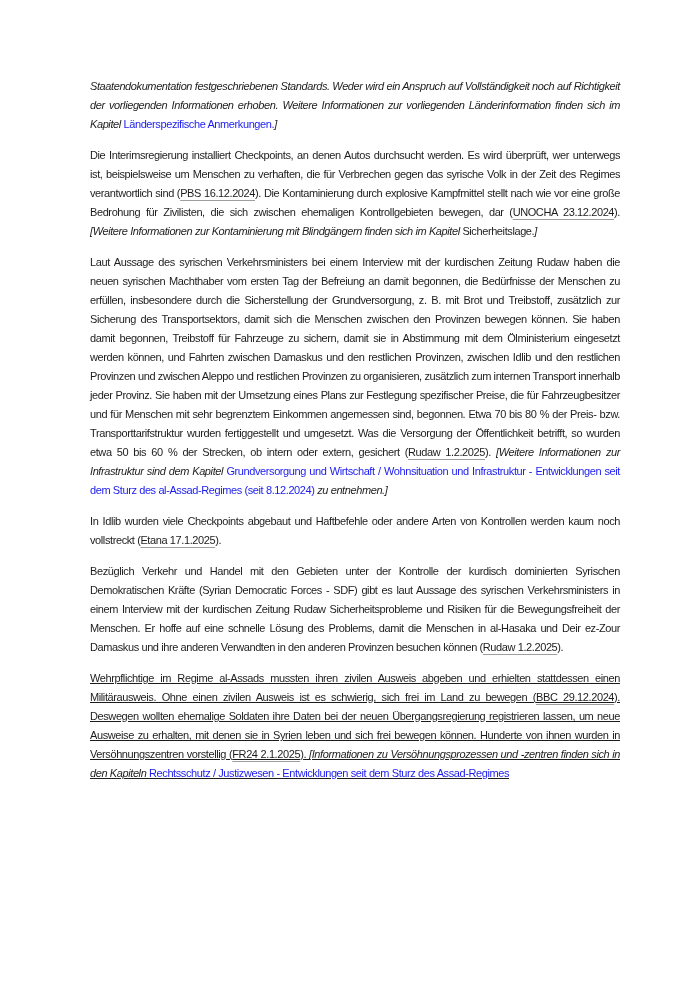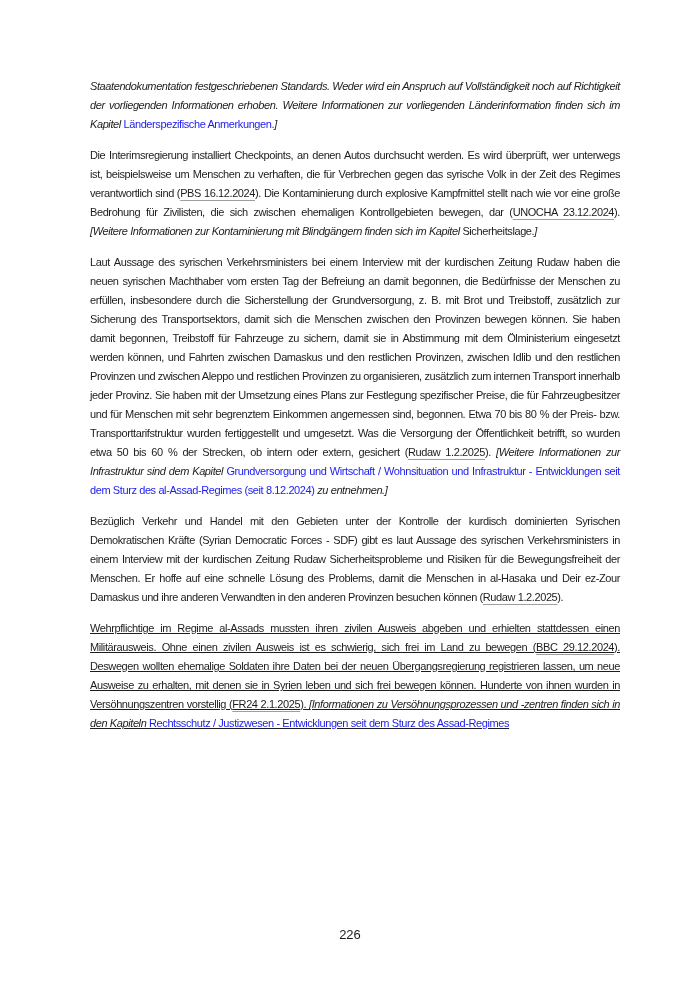--- a/index.html
+++ b/index.html
@@ -59,17 +59,17 @@
   }
 </style>
 </head>
 <body>
 
 <div class="sheet">
   <div class="content">
       <p class="para"><span class="i">Staatendokumentation festgeschriebenen Standards. Weder wird ein Anspruch auf Vollständigkeit noch auf Richtigkeit der vorliegenden Informationen erhoben. Weitere Informationen zur vorliegenden Länderinformation finden sich im Kapitel </span><span class="l">Länderspezifische Anmerkungen.</span><span class="i">]</span></p>
       <p class="para"><span>Die Interimsregierung installiert Checkpoints, an denen Autos durchsucht werden. Es wird überprüft, wer unterwegs ist, beispielsweise um Menschen zu verhaften, die für Verbrechen gegen das syrische Volk in der Zeit des Regimes verantwortlich sind (</span><span class="c">PBS 16.12.2024</span><span>). Die Kontaminierung durch explosive Kampfmittel stellt nach wie vor eine große Bedrohung für Zivilisten, die sich zwischen ehemaligen Kontrollgebieten bewegen, dar (</span><span class="c">UNOCHA 23.12.2024</span><span>). </span><span class="i">[Weitere Informationen zur Kontaminierung mit Blindgängern finden sich im Kapitel </span><span>Sicherheitslage.</span><span class="i">]</span></p>
       <p class="para"><span>Laut Aussage des syrischen Verkehrsministers bei einem Interview mit der kurdischen Zeitung Rudaw haben die neuen syrischen Machthaber vom ersten Tag der Befreiung an damit begonnen, die Bedürfnisse der Menschen zu erfüllen, insbesondere durch die Sicherstellung der Grundversorgung, z. B. mit Brot und Treibstoff, zusätzlich zur Sicherung des Transportsektors, damit sich die Menschen zwischen den Provinzen bewegen können. Sie haben damit begonnen, Treibstoff für Fahrzeuge zu sichern, damit sie in Abstimmung mit dem Ölministerium eingesetzt werden können, und Fahrten zwischen Damaskus und den restlichen Provinzen, zwischen Idlib und den restlichen Provinzen und zwischen Aleppo und restlichen Provinzen zu organisieren, zusätzlich zum internen Transport innerhalb jeder Provinz. Sie haben mit der Umsetzung eines Plans zur Festlegung spezifischer Preise, die für Fahrzeugbesitzer und für Menschen mit sehr begrenztem Einkommen angemessen sind, begonnen. Etwa 70 bis 80 % der Preis- bzw. Transporttarifstruktur wurden fertiggestellt und umgesetzt. Was die Versorgung der Öffentlichkeit betrifft, so wurden etwa 50 bis 60 % der Strecken, ob intern oder extern, gesichert (</span><span class="c">Rudaw 1.2.2025</span><span>). </span><span class="i">[Weitere Informationen zur Infrastruktur sind dem Kapitel </span><span class="l">Grundversorgung und Wirtschaft / Wohnsituation und Infrastruktur - Entwicklungen seit dem Sturz des al-Assad-Regimes (seit 8.12.2024)</span><span class="i"> zu entnehmen.]</span></p>
+      <p class="para"><span>In Idlib wurden viele Checkpoints abgebaut und Haftbefehle oder andere Arten von Kontrollen werden kaum noch vollstreckt (</span><span class="c">Etana 17.1.2025</span><span>).</span></p>
       <p class="para"><span>Bezüglich Verkehr und Handel mit den Gebieten unter der Kontrolle der kurdisch dominierten Syrischen Demokratischen Kräfte (Syrian Democratic Forces - SDF) gibt es laut Aussage des syrischen Verkehrsministers in einem Interview mit der kurdischen Zeitung Rudaw Sicherheitsprobleme und Risiken für die Bewegungsfreiheit der Menschen. Er hoffe auf eine schnelle Lösung des Problems, damit die Menschen in al-Hasaka und Deir ez-Zour Damaskus und ihre anderen Verwandten in den anderen Provinzen besuchen können (</span><span class="c">Rudaw 1.2.2025</span><span>).</span></p>
       <p class="para"><span>Wehrpflichtige im Regime al-Assads mussten ihren zivilen Ausweis abgeben und erhielten stattdessen einen Militärausweis. Ohne einen zivilen Ausweis ist es schwierig, sich frei im Land zu bewegen (</span><span class="c">BBC 29.12.2024</span><span>). Deswegen wollten ehemalige Soldaten ihre Daten bei der neuen Übergangsregierung registrieren lassen, um neue Ausweise zu erhalten, mit denen sie in Syrien leben und sich frei bewegen können. Hunderte von ihnen wurden in Versöhnungszentren vorstellig (</span><span class="c">FR24 2.1.2025</span><span>). </span><span class="i">[Informationen zu Versöhnungsprozessen und -zentren finden sich in den Kapiteln </span><span class="l">Rechtsschutz / Justizwesen - Entwicklungen seit dem Sturz des Assad-Regimes</span></p>
     </div>
-  <div class="pagenum">226</div>
 </div>
 
 </body></html>

